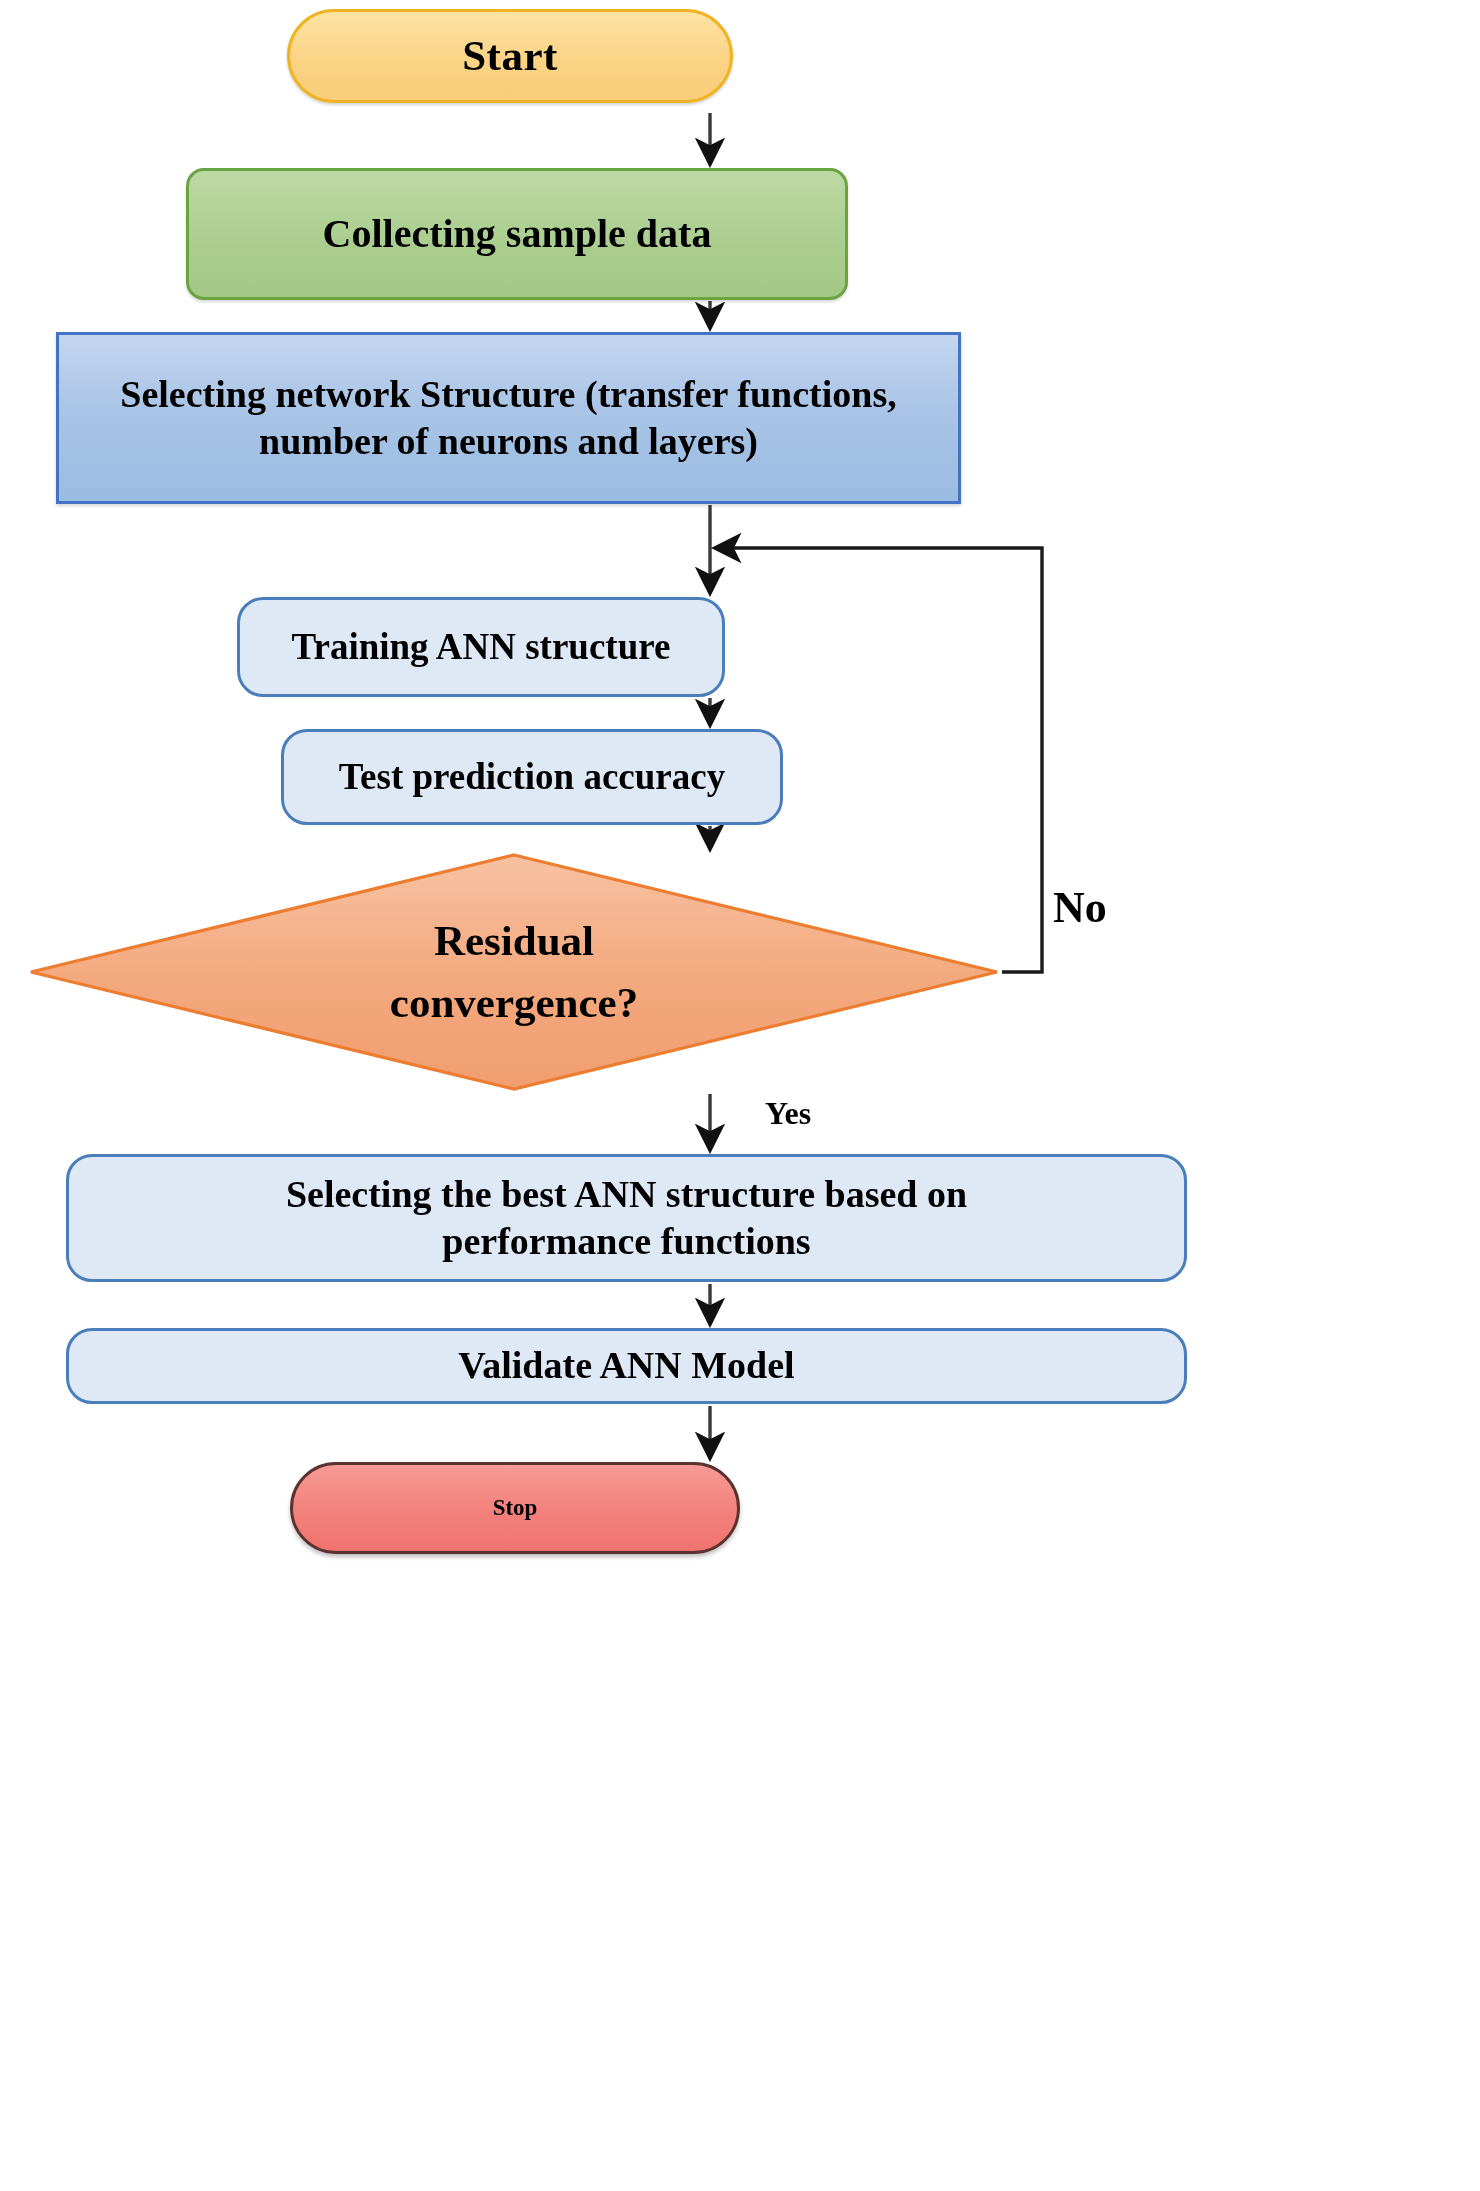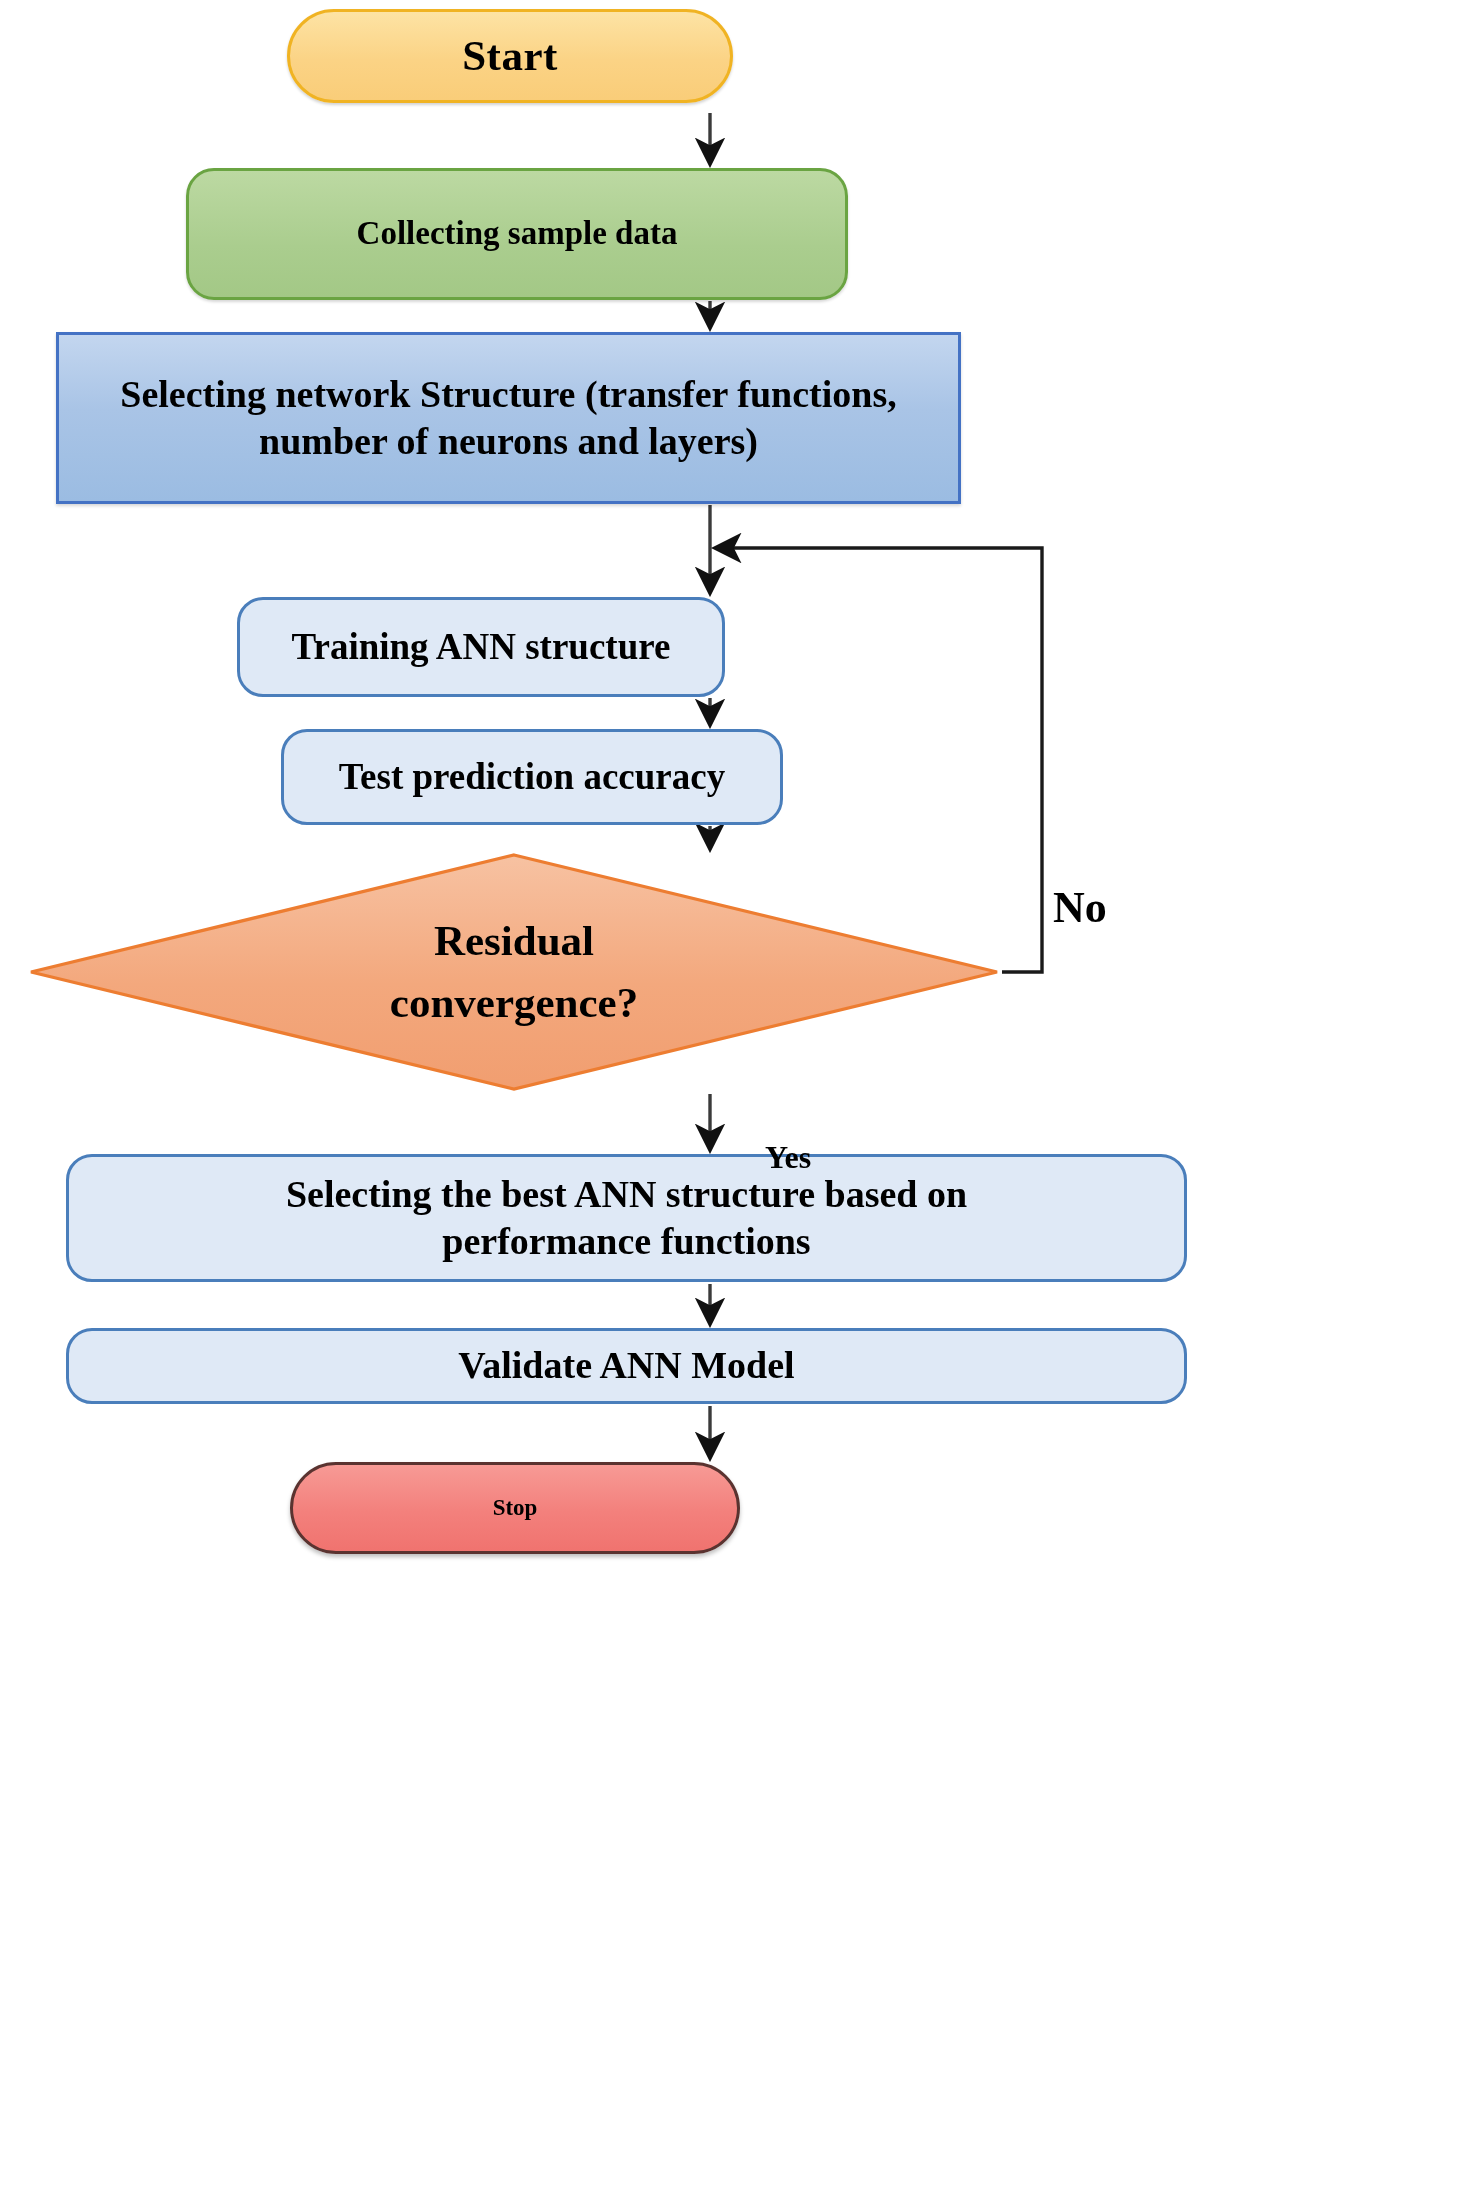--- a/index.html
+++ b/index.html
@@ -20,22 +20,22 @@
     background:linear-gradient(180deg,#fde3a4 0%,#fbd385 55%,#f9cd79 100%);
     border:3px solid #f0b323;border-radius:47px;
     font-size:43px;letter-spacing:.5px;
     box-shadow:0 2px 3px rgba(0,0,0,.18);
   }
 
   
   #n-collect{
     left:186px;top:168px;width:662px;height:132px;
     background:linear-gradient(180deg,#bcd9a2 0%,#aacd8e 60%,#a3c886 100%);
-    border:3px solid #6aa442;border-radius:28px;
-    font-size:33px;
+    border:3px solid #6aa442;border-radius:18px;
+    font-size:40px;
     box-shadow:0 2px 3px rgba(0,0,0,.16);
   }
 
   
   #n-netstruct{
     left:56px;top:332px;width:905px;height:172px;
     background:linear-gradient(180deg,#c3d6ef 0%,#a9c4e6 45%,#9bbce2 100%);
     border:3px solid #4472c4;border-radius:0;
     font-size:38px;
     box-shadow:0 2px 3px rgba(0,0,0,.16);
@@ -64,21 +64,21 @@
   #n-decision{
     left:28px;top:852px;width:972px;height:240px;
     display:flex;align-items:center;justify-content:center;
   }
   #n-decision svg{position:absolute;inset:0;width:100%;height:100%;}
   #n-decision .lbl{position:relative;z-index:2;font-size:43px;line-height:1.45;font-family:Liberation Serif, serif;}
 
   
   .edge-label{position:absolute;font-weight:bold;color:#000;}
   #lbl-no {left:1053px;top:882px;font-size:44px;}
-  #lbl-yes{left:  765px;top:1095px;font-size:32px;margin-top:44px;}
+  #lbl-yes{left:  765px;top:1095px;font-size:32px;}
 
   
   #wires{position:absolute;inset:0;width:1480px;height:2191px;
          pointer-events:none;}
 </style>
 </head>
 <body>
 
 <div id="stage">
 

